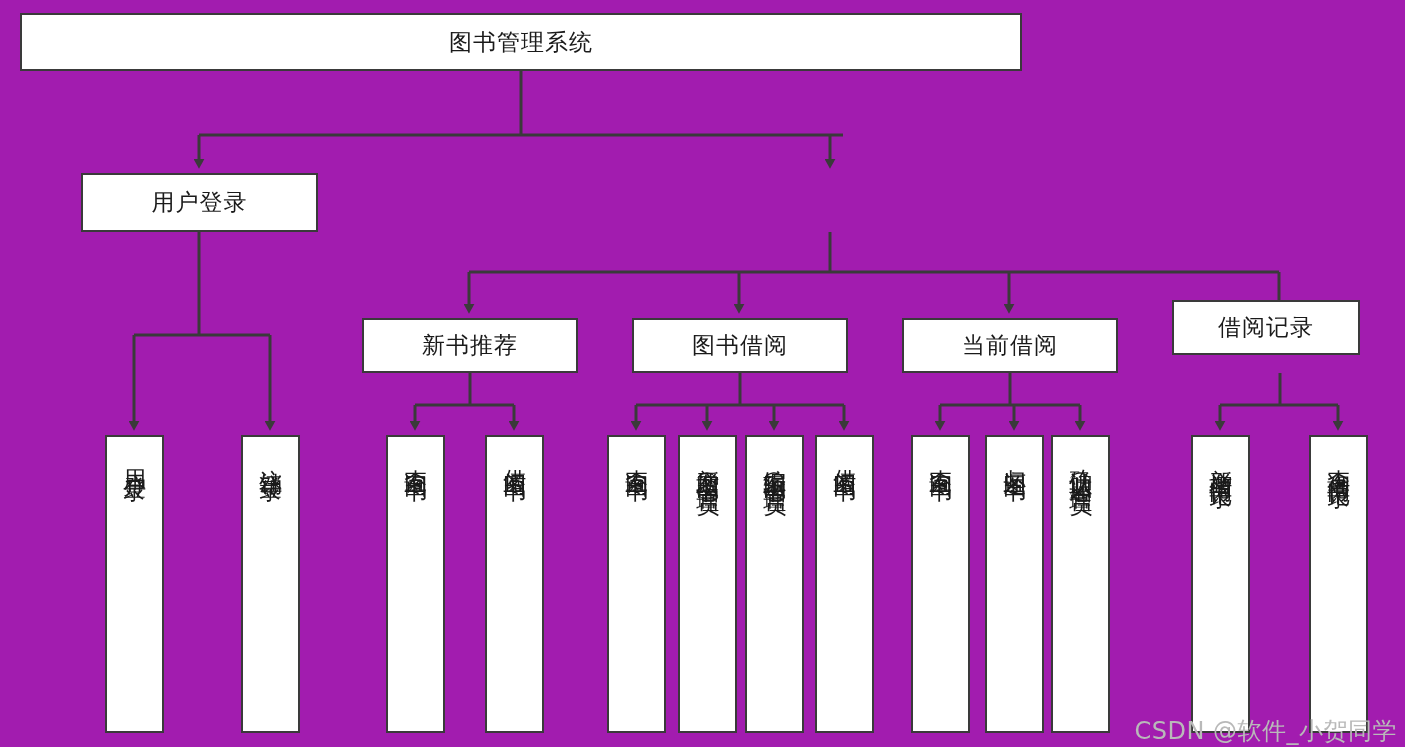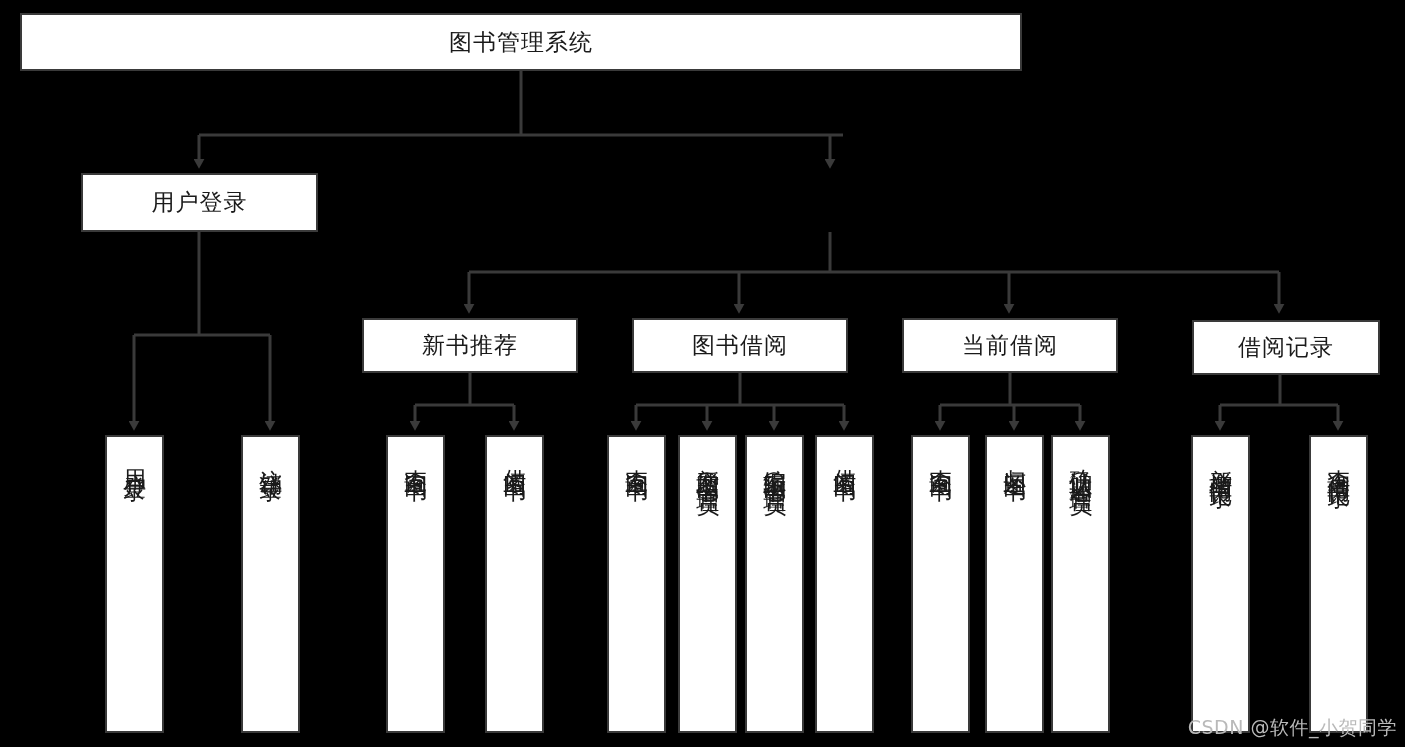--- a/index.html
+++ b/index.html
@@ -8,21 +8,21 @@
     padding: 0;
     background: #ffffff;
   }
   body {
     font-family: "DejaVu Sans", "Liberation Sans", sans-serif;
   }
   #canvas {
     position: relative;
     width: 1405px;
     height: 747px;
-    background: #000000;
+    background: #a21caf;
     overflow: hidden;
   }
   #wires {
     position: absolute;
     left: 0;
     top: 0;
     width: 1405px;
     height: 747px;
     pointer-events: none;
   }
@@ -52,22 +52,22 @@
     letter-spacing: 3.5px;
     white-space: nowrap;
     color: #1a1a1a;
   }
   .htext {
     white-space: nowrap;
   }
   #watermark {
     position: absolute;
     right: 8px;
-    bottom: 6px;
-    font-size: 19px;
+    bottom: 0;
+    font-size: 24px;
     color: #b9b9b9;
     white-space: nowrap;
     letter-spacing: 0.5px;
   }
 </style>
 </head>
 <body>
 
 <div id="canvas">
 
@@ -131,21 +131,21 @@
 
   <div class="node h" style="left:362px; top:318px; width:216px; height:55px;">
     <span class="htext">新书推荐</span>
   </div>
   <div class="node h" style="left:632px; top:318px; width:216px; height:55px;">
     <span class="htext">图书借阅</span>
   </div>
   <div class="node h" style="left:902px; top:318px; width:216px; height:55px;justify-content:center;">
     <span class="htext">当前借阅</span>
   </div>
-  <div class="node h" style="left:1172px; top:320px; width:188px; height:55px;margin-left:20px;">
+  <div class="node h" style="left:1172px; top:300px; width:188px; height:55px;">
     <span class="htext">借阅记录</span>
   </div>
 
   <div class="node v" style="left:105px; top:435px; width:59px; height:298px;">
     <span class="vtext">用户登录</span>
   </div>
   <div class="node v" style="left:241px; top:435px; width:59px; height:298px;">
     <span class="vtext">注销登录</span>
   </div>
   <div class="node v" style="left:386px; top:435px; width:59px; height:298px;">

